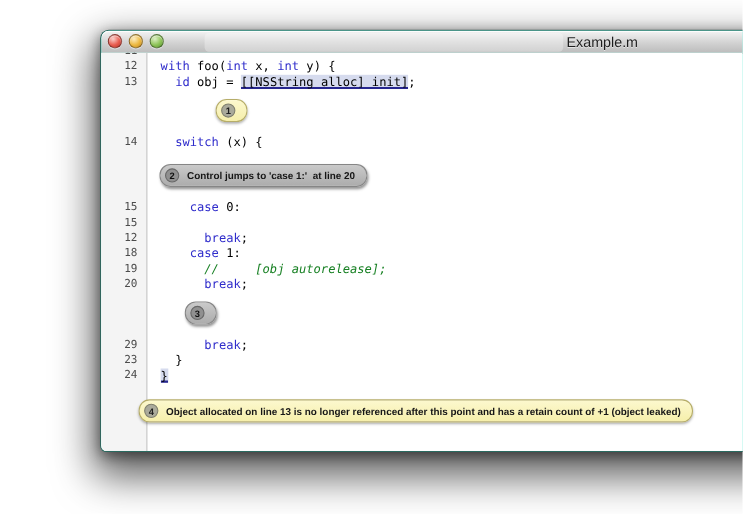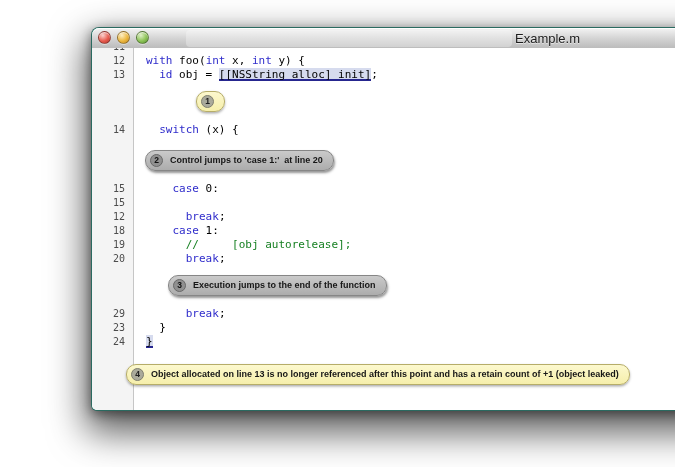--- a/index.html
+++ b/index.html
@@ -56,21 +56,21 @@
   .code-rows{position:absolute;left:0;top:0;right:17px;margin-top:-8px;}
   .row{display:flex;height:14px;line-height:14px;
     font-family:"DejaVu Sans Mono",monospace;font-size:11px;}
   .gutter-num{
     flex:0 0 42px;width:42px;box-sizing:border-box;text-align:right;
     padding-right:9px;color:#4c4c4c;font-size:10px;
   }
   .code-text{padding-left:12px;white-space:pre;color:#000;}
   .seg-p{color:#000;}
   .seg-k{color:#2f2ccb;}
-  .seg-c{color:#178023;}
+  .seg-c{color:#178023;font-style:italic;}
   .seg-h{background:#d6dbee;box-shadow:inset 0 -2px 0 #26268f;}
   
   .bubble-row{height:21px;}
   .bubble{
     display:inline-flex;align-items:center;height:21px;box-sizing:border-box;
     border-radius:10px;padding:0 10px 0 4px;gap:7px;
     font-size:9px;font-weight:bold;color:#161616;white-space:pre;
   }
   .badge{
     flex:0 0 13px;width:13px;height:13px;border-radius:50%;
@@ -170,21 +170,21 @@
           <div class="code-text"><span class="seg-p">    </span><span class="seg-k">case</span><span class="seg-p"> 1:</span></div>
         </div>
         <div class="row">
           <div class="gutter-num">19</div>
           <div class="code-text"><span class="seg-c">      //     [obj autorelease];</span></div>
         </div>
         <div class="row">
           <div class="gutter-num">20</div>
           <div class="code-text"><span class="seg-p">      </span><span class="seg-k">break</span><span class="seg-p">;</span></div>
         </div>
-        <div class="bubble-row" style="margin-top: 8px; margin-bottom: 12px;"><div class="bubble bubble--gray" style="margin-left: 76px;"><div class="badge">3</div><span>Execution jumps to the end of the function</span></div></div>
+        <div class="bubble-row" style="margin-top: 8px; margin-bottom: 12px;"><div class="bubble bubble--gray" style="margin-left: 76px;"><div class="badge">3</div></div></div>
         <div class="row">
           <div class="gutter-num">29</div>
           <div class="code-text"><span class="seg-p">      </span><span class="seg-k">break</span><span class="seg-p">;</span></div>
         </div>
         <div class="row">
           <div class="gutter-num">23</div>
           <div class="code-text"><span class="seg-p">  }</span></div>
         </div>
         <div class="row">
           <div class="gutter-num">24</div>

